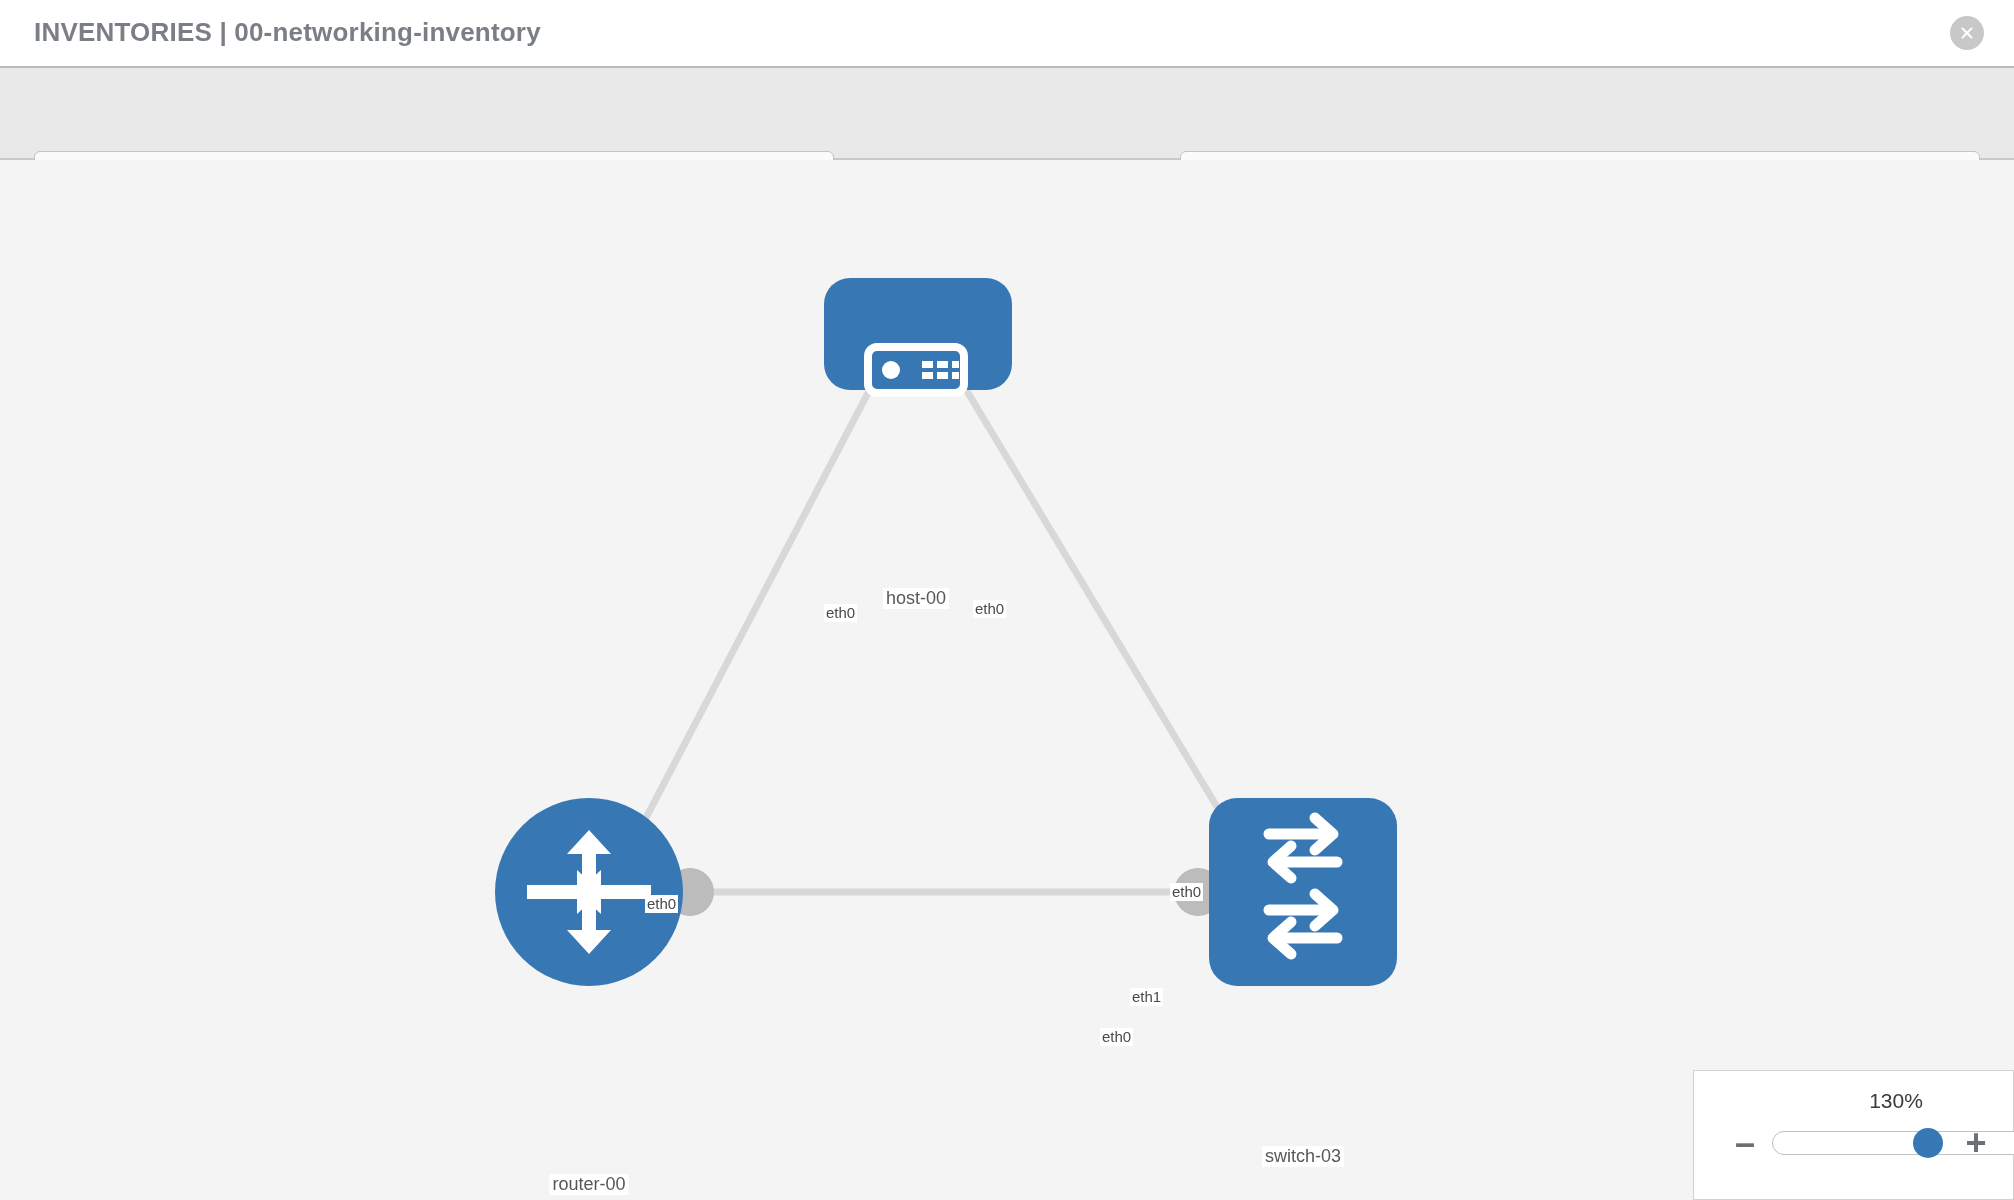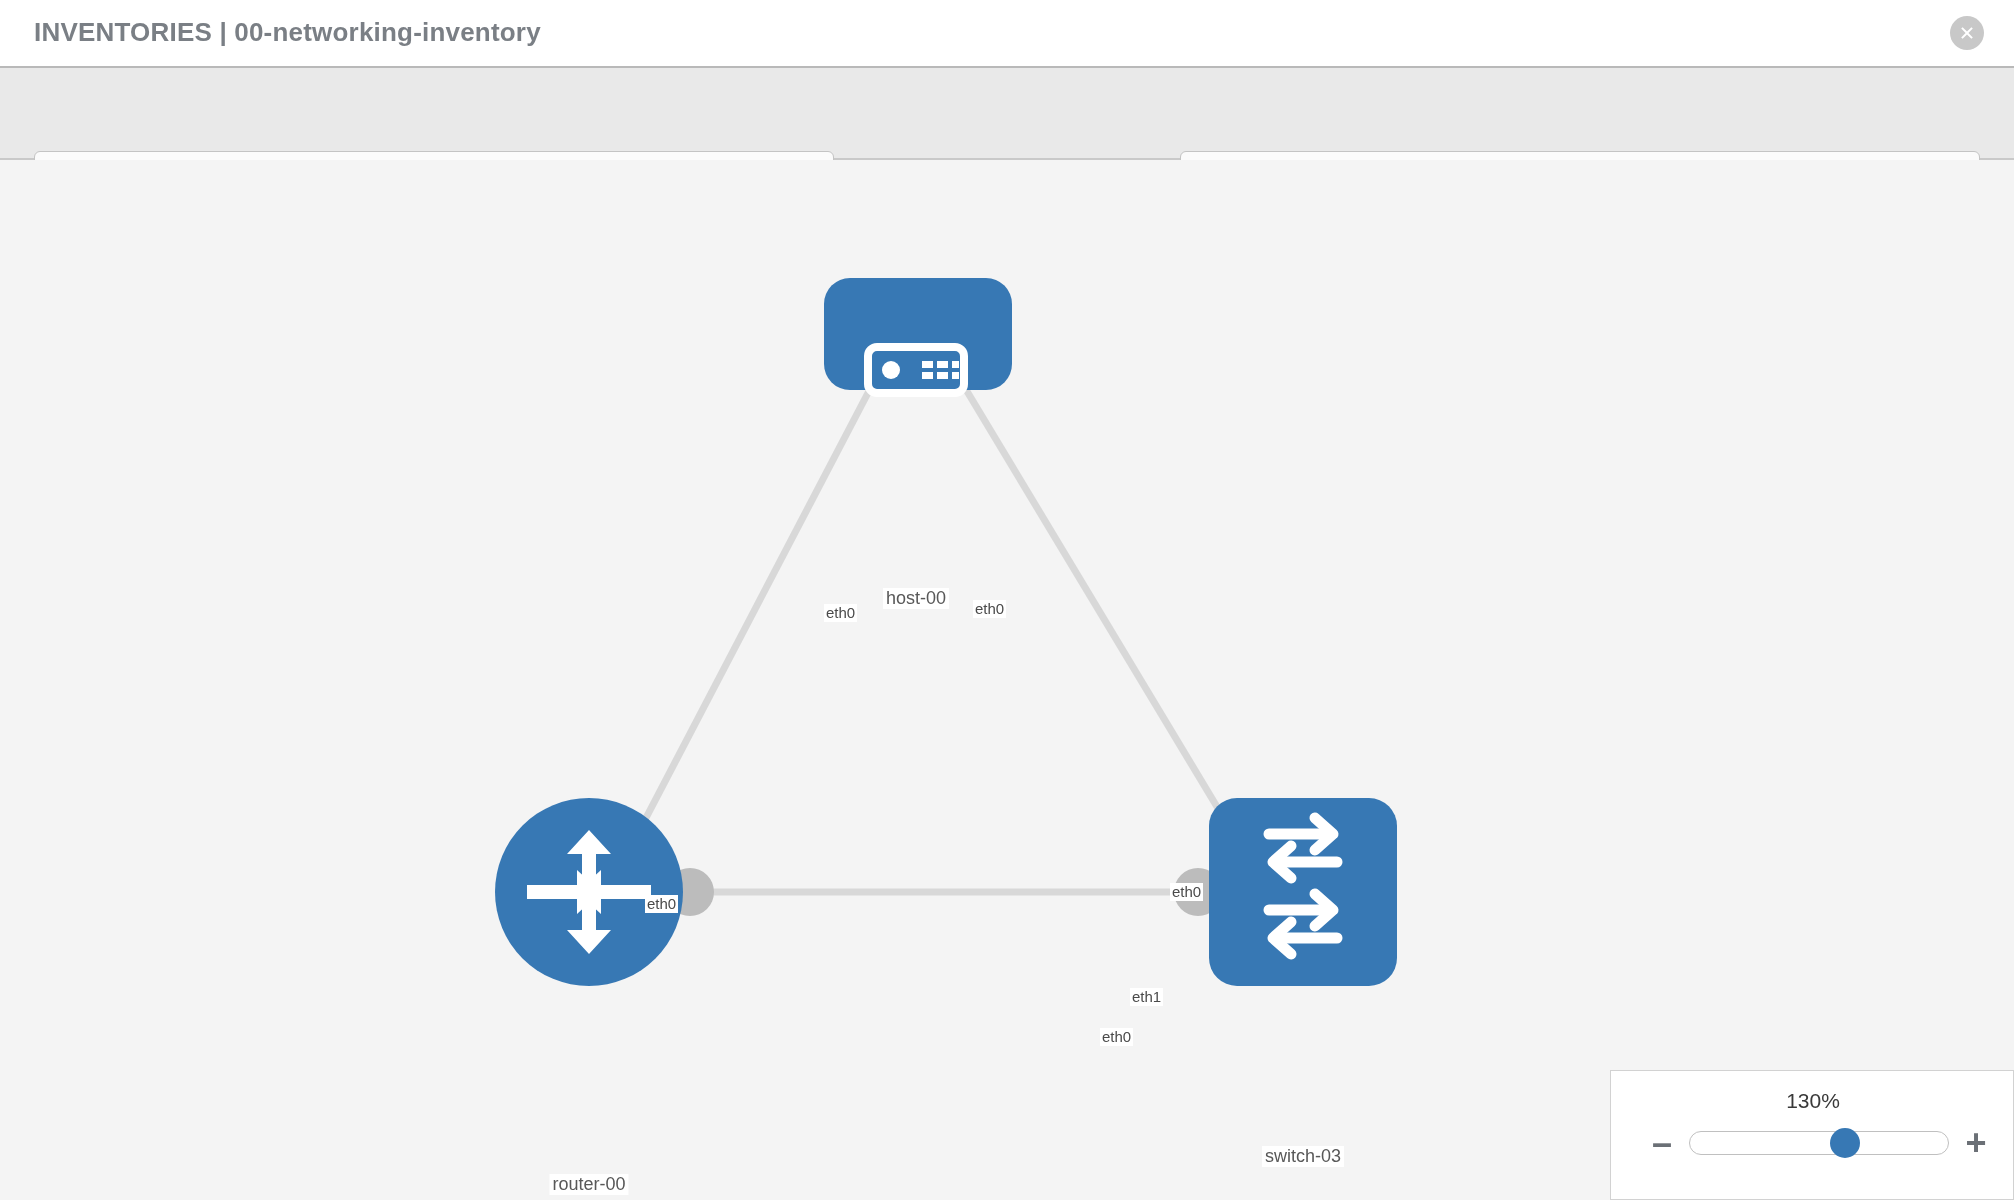--- a/index.html
+++ b/index.html
@@ -72,21 +72,21 @@
     font-size: 18px; white-space: nowrap; padding: 0 3px; line-height: 1.18;
     transform: translateX(-50%);
   }
   .edge-label {
     position: absolute; background: #ffffff; color: #4a4a4a;
     font-size: 15px; white-space: nowrap; padding: 0 2px; line-height: 1.2;
   }
 
   
   .zoom-panel {
-    position: absolute; right: 0; bottom: 0; width: 404px; height: 130px;
+    position: absolute; right: 0; bottom: 0; width: 321px; height: 130px;
     background: #ffffff; border: 1px solid #d2d2d2;
   }
   .zoom-value {
     position: absolute; top: 18px; left: 0; width: 404px; text-align: center;
     font-size: 21px; color: #3a3a3a;
   }
   .zoom-minus, .zoom-plus {
     position: absolute; top: 55px; width: 34px; height: 34px; cursor: pointer;
     display: flex; align-items: center; justify-content: center;
     font-size: 36px; color: #6b7076; line-height: 1; font-weight: bold;

